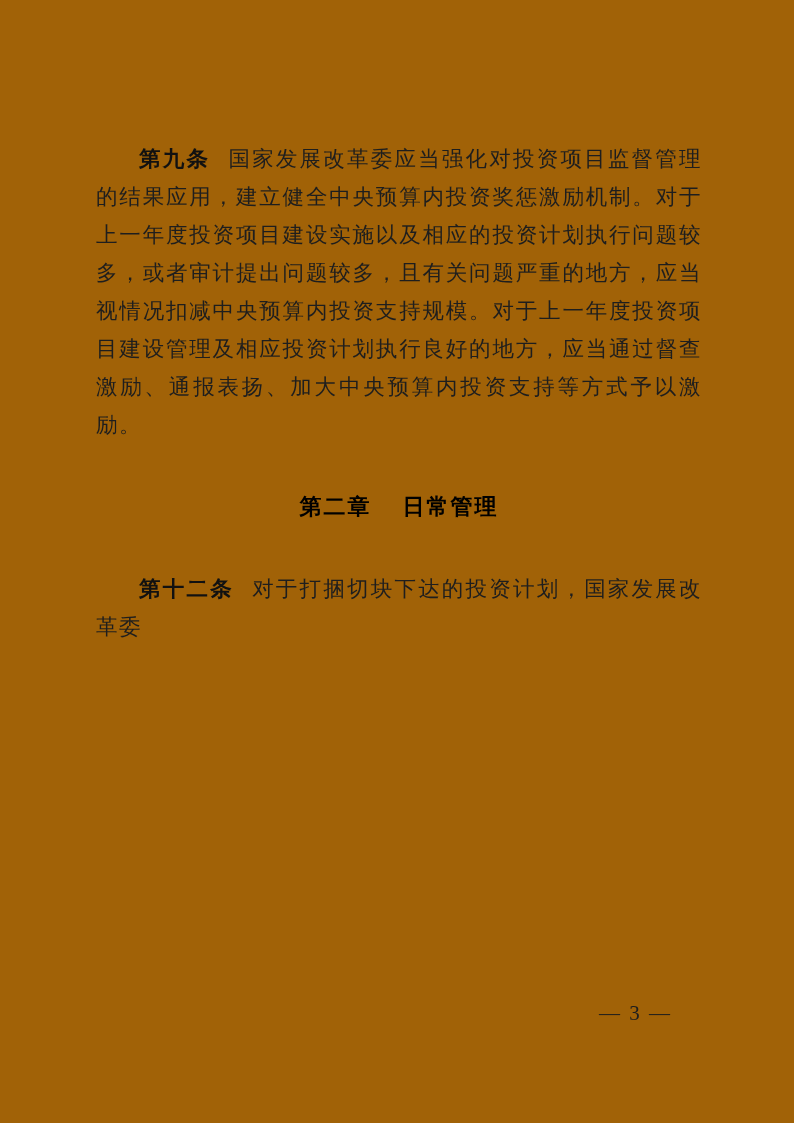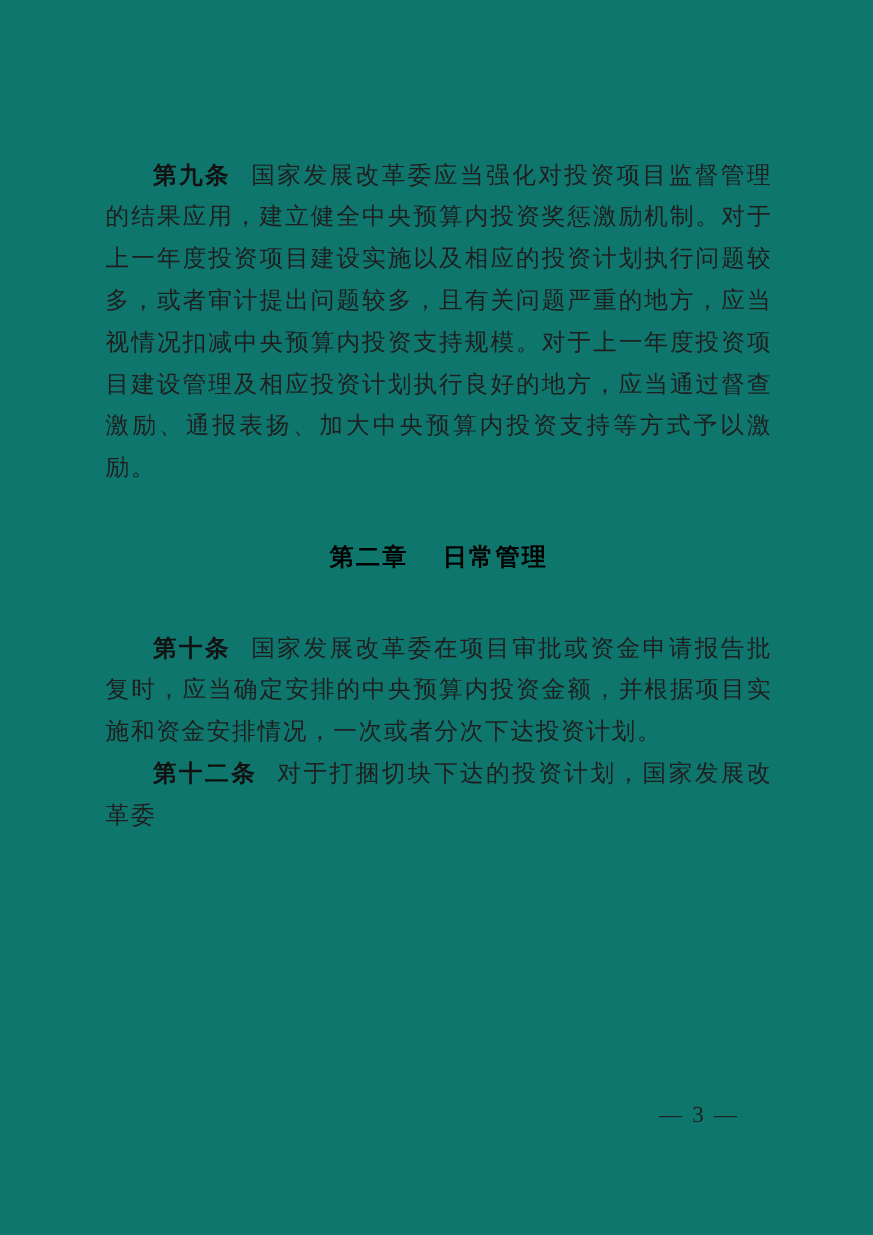--- a/index.html
+++ b/index.html
@@ -4,21 +4,21 @@
 <style>
   html, body {
     margin: 0;
     padding: 0;
     background: #ffffff;
   }
   .page {
     position: relative;
     width: 794px;
     height: 1123px;
-    background: #0f766e;
+    background: #a16207;
     overflow: hidden;
     font-family: "Liberation Serif", "DejaVu Serif", serif;
     color: #1e1e1e;
   }
   .content {
     position: absolute;
     left: 96px;
     top: 140px;
     width: 606px;
   }
@@ -63,21 +63,20 @@
 </head>
 <body>
 
 <div class="page">
   <main class="content">
 
     <p class="para"><span class="label">第九条</span><span>国家发展改革委应当强化对投资项目监督管理的结果应用，建立健全中央预算内投资奖惩激励机制。对于上一年度投资项目建设实施以及相应的投资计划执行问题较多，或者审计提出问题较多，且有关问题严重的地方，应当视情况扣减中央预算内投资支持规模。对于上一年度投资项目建设管理及相应投资计划执行良好的地方，应当通过督查激励、通报表扬、加大中央预算内投资支持等方式予以激励。</span></p>
 
     <h2 class="chapter"><span>第二章</span><span class="chapter-gap"></span><span>日常管理</span></h2>
 
-    <p class="para"><span class="label">第十条</span><span>国家发展改革委在项目审批或资金申请报告批复时，应当确定安排的中央预算内投资金额，并根据项目实施和资金安排情况，一次或者分次下达投资计划。</span></p>
 
 
 
     <p class="para"><span class="label">第十二条</span><span>对于打捆切块下达的投资计划，国家发展改革委</span></p>
 
   </main>
 
   <div class="page-number">— 3 —</div>
 </div>
 

